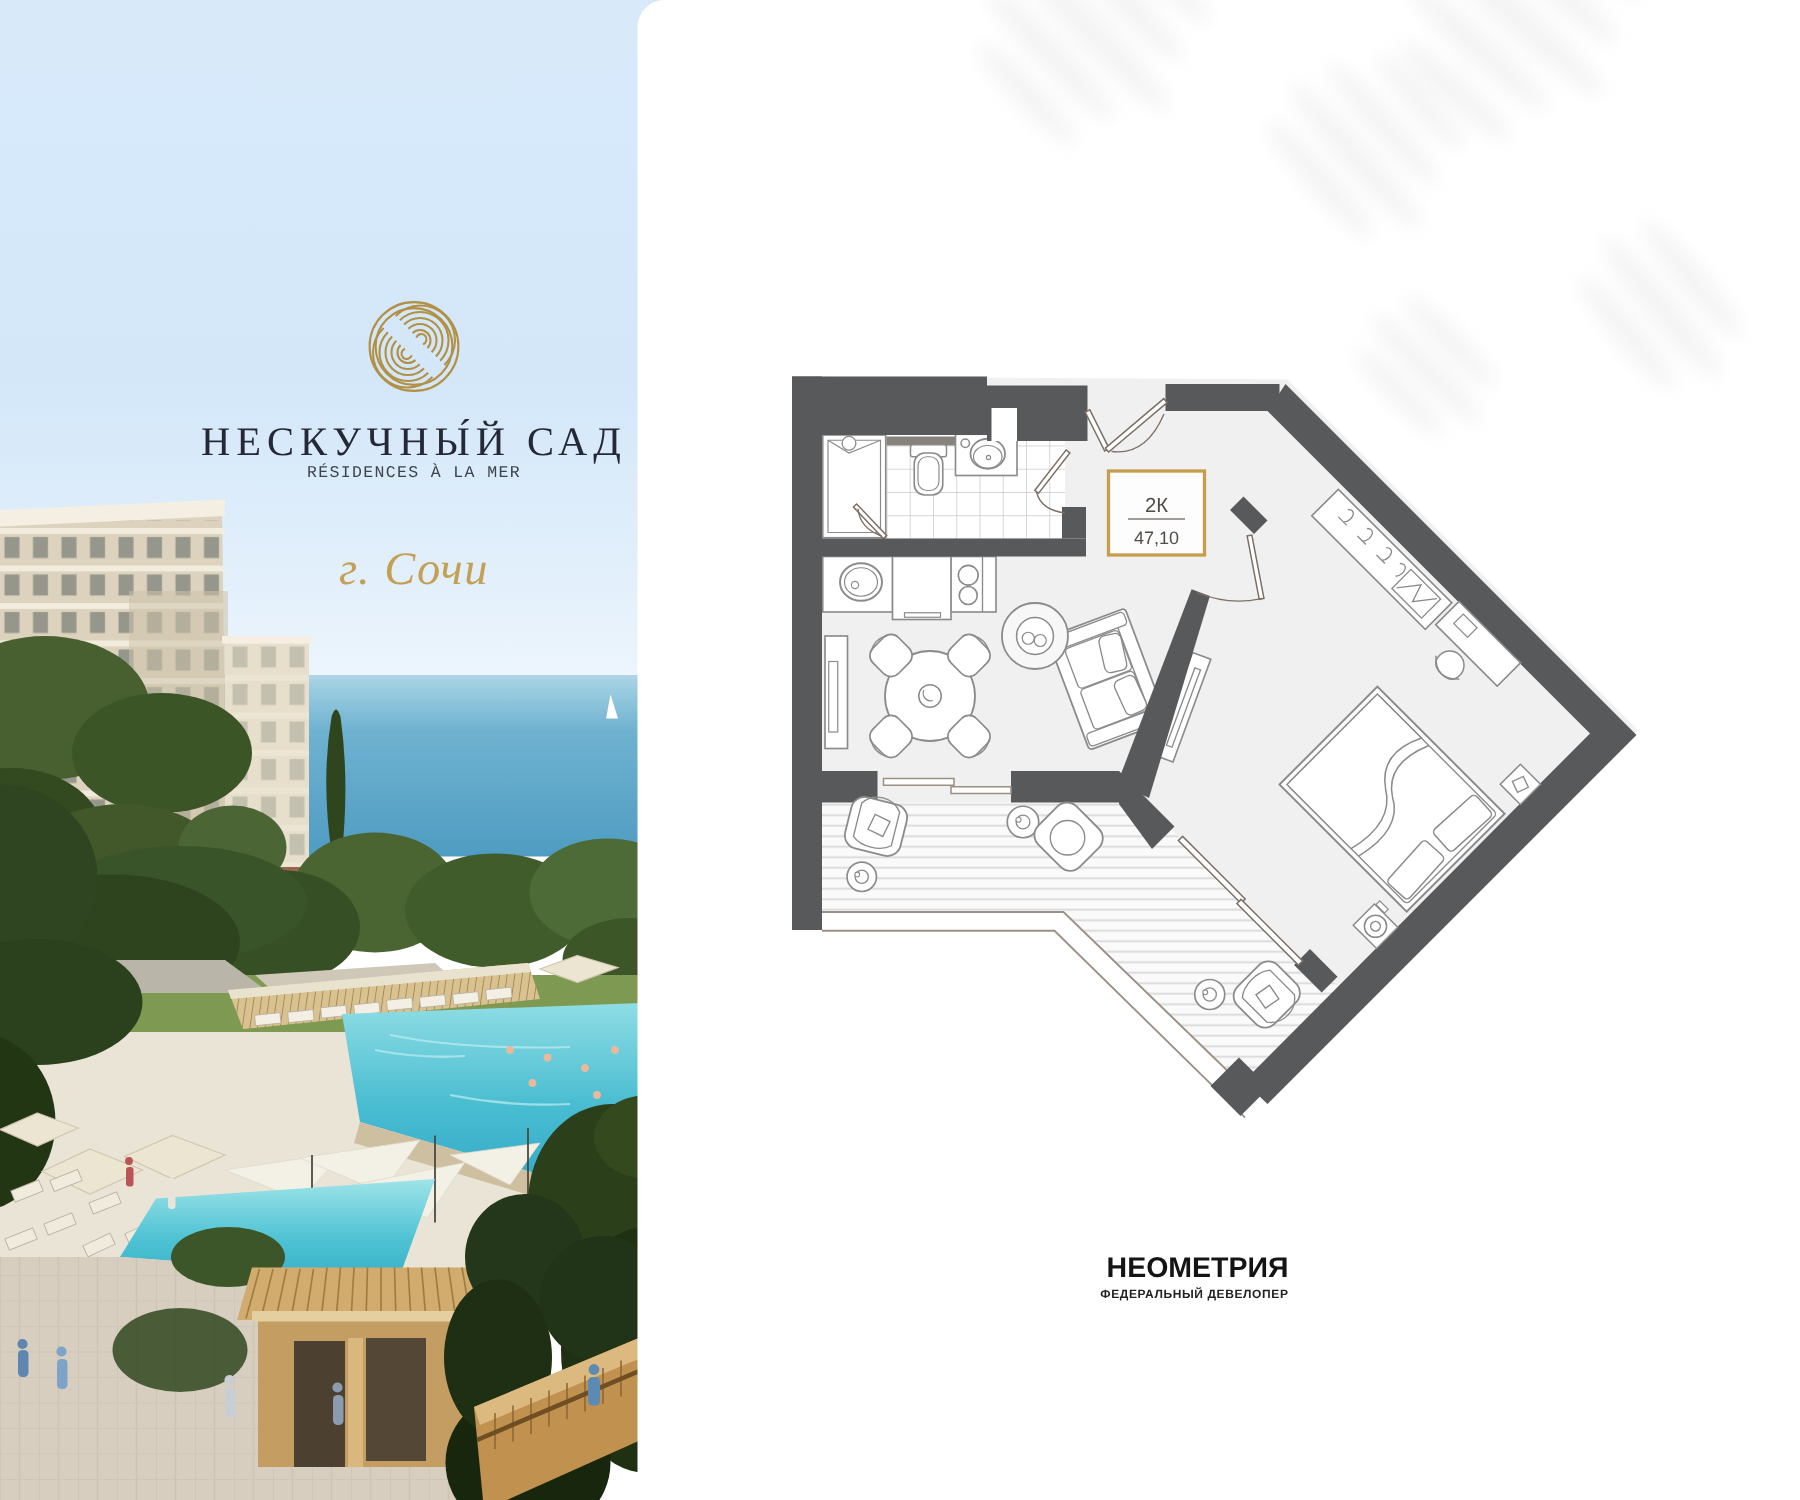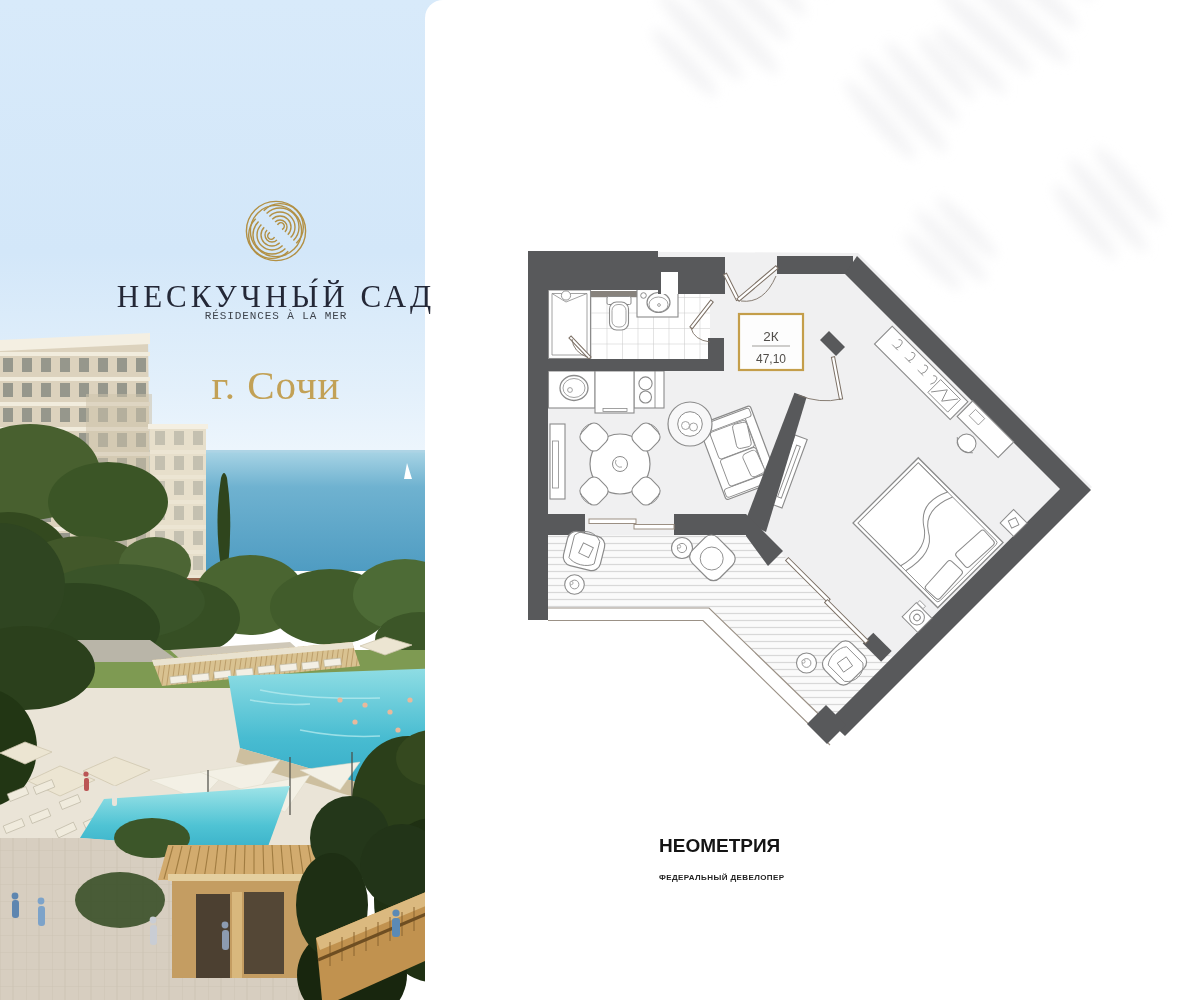--- a/index.html
+++ b/index.html
@@ -3,27 +3,27 @@
 <meta charset="utf-8">
 <style>
   html,body{margin:0;padding:0;}
   body{width:1200px;height:1000px;position:relative;overflow:hidden;
        background:#ffffff;font-family:"Liberation Sans",sans-serif;}
   #photo{position:absolute;left:0;top:0;width:445px;height:1000px;}
   #panel{position:absolute;left:425px;top:0;width:775px;height:1000px;
          background:#ffffff;border-radius:18px 0 0 18px;}
   .ttl{position:absolute;left:76px;width:400px;text-align:center;
        font-family:"Liberation Serif",serif;}
-  #brand{top:279px;font-size:31px;letter-spacing:4px;color:#242837;font-weight:500;}
+  #brand{top:279px;font-size:27px;letter-spacing:4px;color:#242837;font-weight:500;}
   #sub{top:310px;font-size:11px;letter-spacing:0.9px;color:#3e434c;
        font-family:Liberation Mono, monospace;}
-  #city{top:361px;font-size:41px;letter-spacing:1px;color:#c2a156;}
-  #neo{position:absolute;left:659px;top:835px;width:200px;text-align:left;color:#141414;}
+  #city{top:361px;font-size:31px;letter-spacing:1px;color:#c2a156;font-style:italic;}
+  #neo{position:absolute;left:659px;top:835px;width:200px;text-align:right;color:#141414;}
   #neo .n1{font-size:19px;font-weight:bold;letter-spacing:0px;}
-  #neo .n2{font-size:8px;font-weight:bold;letter-spacing:0.4px;margin-top:16px;color:#232323;}
+  #neo .n2{font-size:8px;font-weight:bold;letter-spacing:0.4px;margin-top:1px;color:#232323;}
 </style>
 </head>
 <body>
 
 <div id="photo">
 <svg width="445" height="1000" viewBox="0 0 445 1000">
 <defs>
   <linearGradient id="sky" x1="0" y1="0" x2="0" y2="1">
     <stop offset="0" stop-color="#d8eafa"></stop>
     <stop offset="0.55" stop-color="#d3e7f9"></stop>

